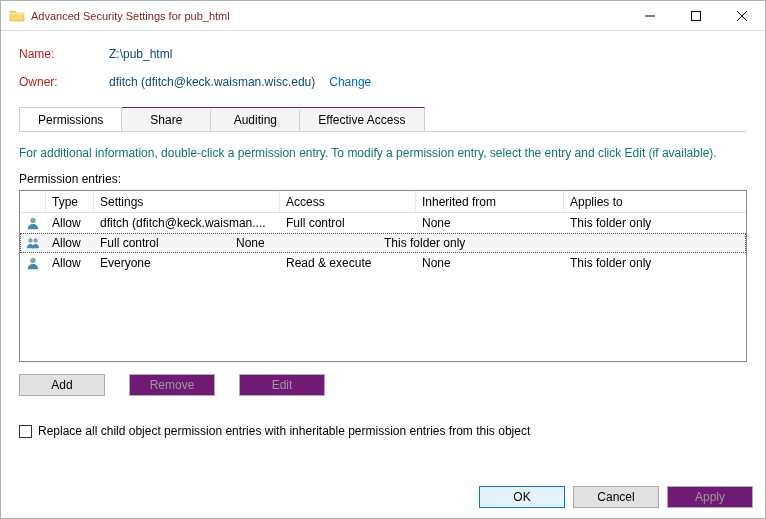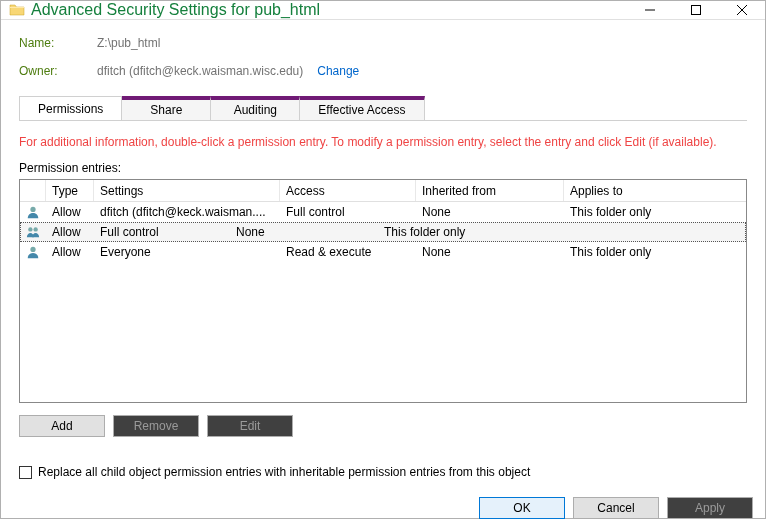--- a/index.html
+++ b/index.html
@@ -1,56 +1,56 @@
 <!DOCTYPE html>
 <html><head>
 <meta charset="utf-8">
 <style>
   * { box-sizing: border-box; font-family: "Segoe UI", Tahoma, sans-serif; font-size: 12px; }
   html, body { margin: 0; padding: 0; background: #fff; }
   .window { width: 766px; height: 519px; border: 1px solid #b0b0b0; background: #fff; display: flex; flex-direction: column; }
   .titlebar { height: 30px; display: flex; align-items: center; border-bottom: 1px solid #e0e0e0; }
   .titlebar .icon { width: 16px; height: 16px; margin: 0 6px 0 8px; }
-  .titlebar .title { flex: 1; font-size: 16px; color: #15803d; }
+  .titlebar .title { flex: 1; font-size: 11px; color: #7f1d1d; }
   .titlebar .winbtns { display: flex; height: 100%; }
   .titlebar .winbtn { width: 46px; display: flex; align-items: center; justify-content: center; }
   .content { flex: 1; padding: 12px 18px 10px 18px; display: flex; flex-direction: column; }
 
   .info-row { display: flex; height: 22px; align-items: center; }
-  .info-label { width: 78px; color: #4d7c0f; }
-  .info-value { color: #737373; }
+  .info-label { width: 78px; color: #b91c1c; }
+  .info-value { color: #0c4a6e; margin-left: 12px; }
   .link { color: #0066cc; margin-left: 14px; cursor: pointer; }
 
   .tabs { display: flex; margin-top: 14px; }
   .tab { height: 24px; padding: 0 18px; display: flex; align-items: center; border: 1px solid #d0d0d0; border-bottom: none; background: #fff; margin-right: -1px; min-width: 90px; justify-content: center; cursor: pointer; }
-  .tab.inactive { background: #f5f5f5; border-top: 4px solid #701a75; }
+  .tab.inactive { background: #f5f5f5; border-top: 1px solid #701a75; }
   .tab.active { background: #fff; border-top: 1px solid #d0d0d0; position: relative; }
   .tabline { height: 1px; background: #d0d0d0; margin-top: 0; }
 
-  .desc { margin: 14px 0 12px 0; color: #ef4444; }
+  .desc { margin: 14px 0 12px 0; color: #0f766e; }
   .subhdr { margin-bottom: 4px; }
 
-  .table { border: 1px solid #888; height: 224px; display: flex; flex-direction: column; }
+  .table { border: 1px solid #888; height: 172px; display: flex; flex-direction: column; }
   .thead { display: flex; background: #fff; border-bottom: 1px solid #e0e0e0; height: 22px; }
   .th, .td { padding: 0 6px; display: flex; align-items: center; border-right: 1px solid #e8e8e8; overflow: hidden; white-space: nowrap; text-overflow: ellipsis; }
   .th:last-child, .td:last-child { border-right: none; }
   .col-icon { width: 26px; flex: none; border-right: 1px solid #e8e8e8;}
   .col-type { width: 48px; flex: none; }
   .col-principal { width: 186px; flex: none; }
   .col-access { width: 136px; flex: none; }
   .col-inherited { width: 148px; flex: none; }
   .col-applies { flex: 1; }
   .tbody { flex: 1; overflow: auto; }
   .tr { display: flex; height: 20px; align-items: stretch; }
   .tr.selected { outline: 1px dotted #555; outline-offset: -1px; background: #f5f5f5; }
   .td { border-right: none; }
 
-  .btnrow { display: flex; gap: 8px; margin-top: 12px; }
+  .btnrow { display: flex; gap: 24px; margin-top: 12px; }
   .btn { min-width: 86px; height: 22px; border: 1px solid #adadad; background: #e1e1e1; display: inline-flex; align-items: center; justify-content: center; padding: 0 10px; cursor: pointer; }
-  .btn.disabled { color: #9a9a9a; cursor: default; background: #404040; }
+  .btn.disabled { color: #9a9a9a; cursor: default; background: #701a75; }
   .btn.primary { border: 1px solid #0078d7; background: #e5f1fb; }
 
   .inherit-row { margin-top: 12px; }
   .check-row { margin-top: 28px; display: flex; align-items: center; gap: 6px; }
   .check { width: 13px; height: 13px; border: 1px solid #333; background: #fff; }
 
   .footer { display: flex; justify-content: flex-end; gap: 8px; padding: 8px 12px 10px 12px; }
 </style>
 </head>
 <body>

